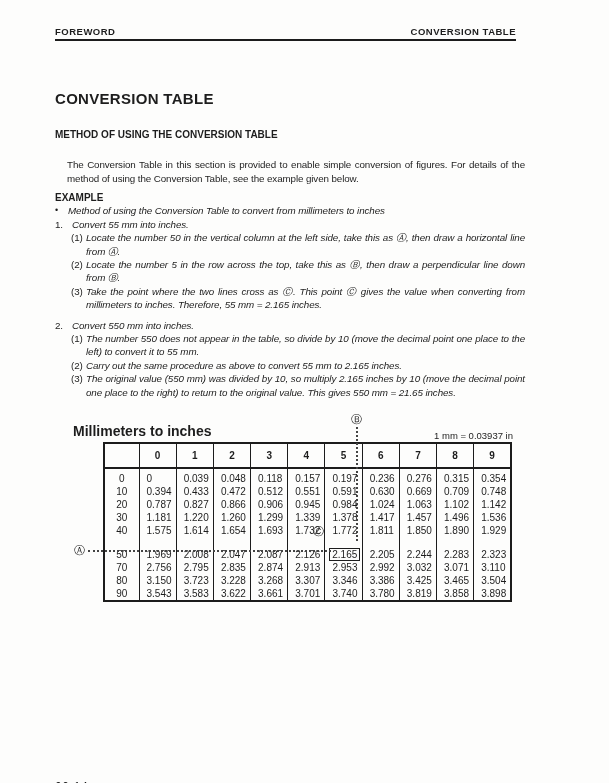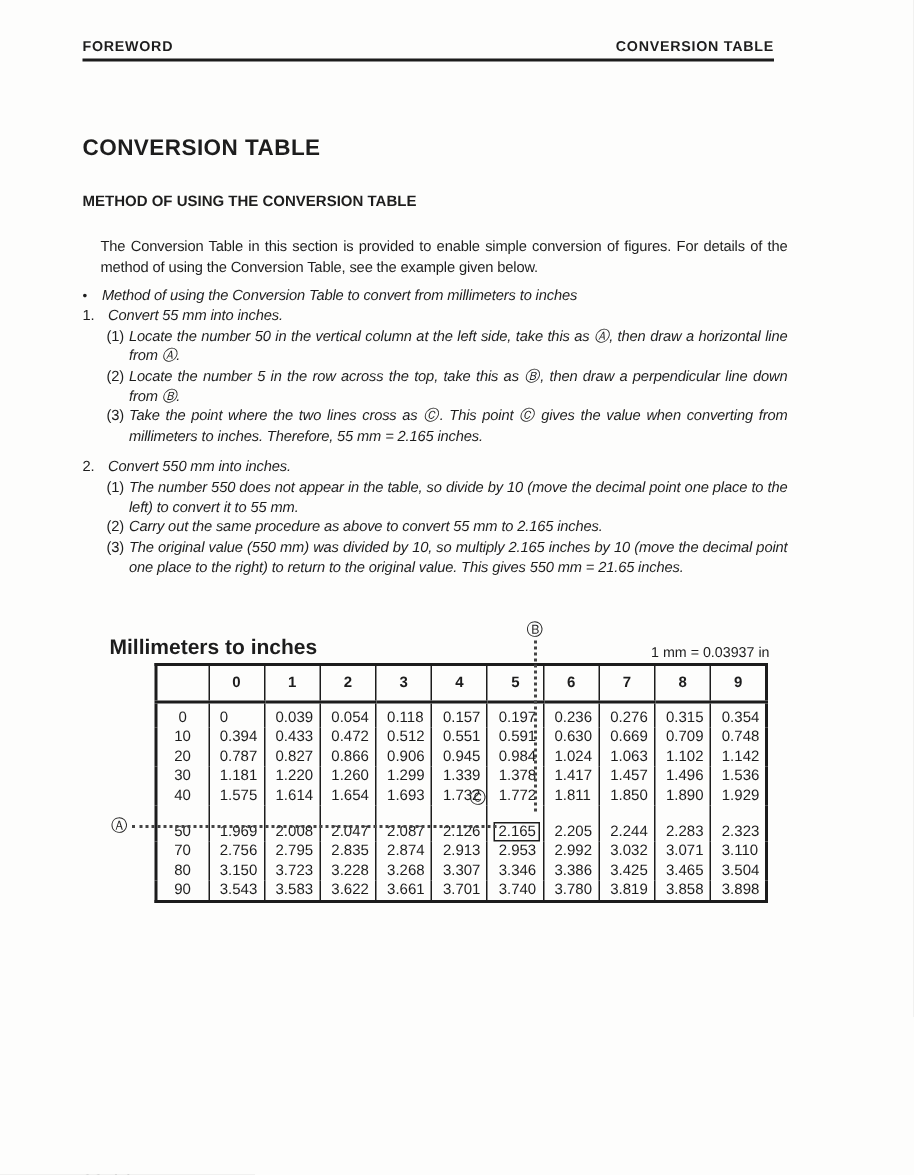--- a/index.html
+++ b/index.html
@@ -58,20 +58,21 @@
   <div class="hdr-rule"></div>
 
   <h1 class="page-title">CONVERSION TABLE</h1>
 
   <div class="method">
     <div class="method-h">METHOD OF USING THE CONVERSION TABLE</div>
     <div class="method-p">The Conversion Table in this section is provided to enable simple conversion of figures. For details of the method of using the Conversion Table, see the example given below.</div>
   </div>
 
   <div class="example">
+    <div class="ex-h">EXAMPLE</div>
 
     <div class="li">
       <span class="li-bullet">•</span>
       <span class="li-text">Method of using the Conversion Table to convert from millimeters to inches</span>
     </div>
 
     <div class="li">
       <span class="li-label">1.</span>
       <span class="li-text">Convert 55 mm into inches.</span>
     </div>
@@ -140,21 +141,21 @@
         <th>7</th>
         <th>8</th>
         <th>9</th>
       </tr>
     </thead>
     <tbody>
         <tr class="first">
           <td class="rowlabel">0</td>
           <td>0</td>
           <td>0.039</td>
-          <td>0.054</td>
+          <td>0.048</td>
           <td>0.118</td>
           <td>0.157</td>
           <td>0.197</td>
           <td>0.236</td>
           <td>0.276</td>
           <td>0.315</td>
           <td>0.354</td>
         </tr>
         <tr>
           <td class="rowlabel">10</td>

